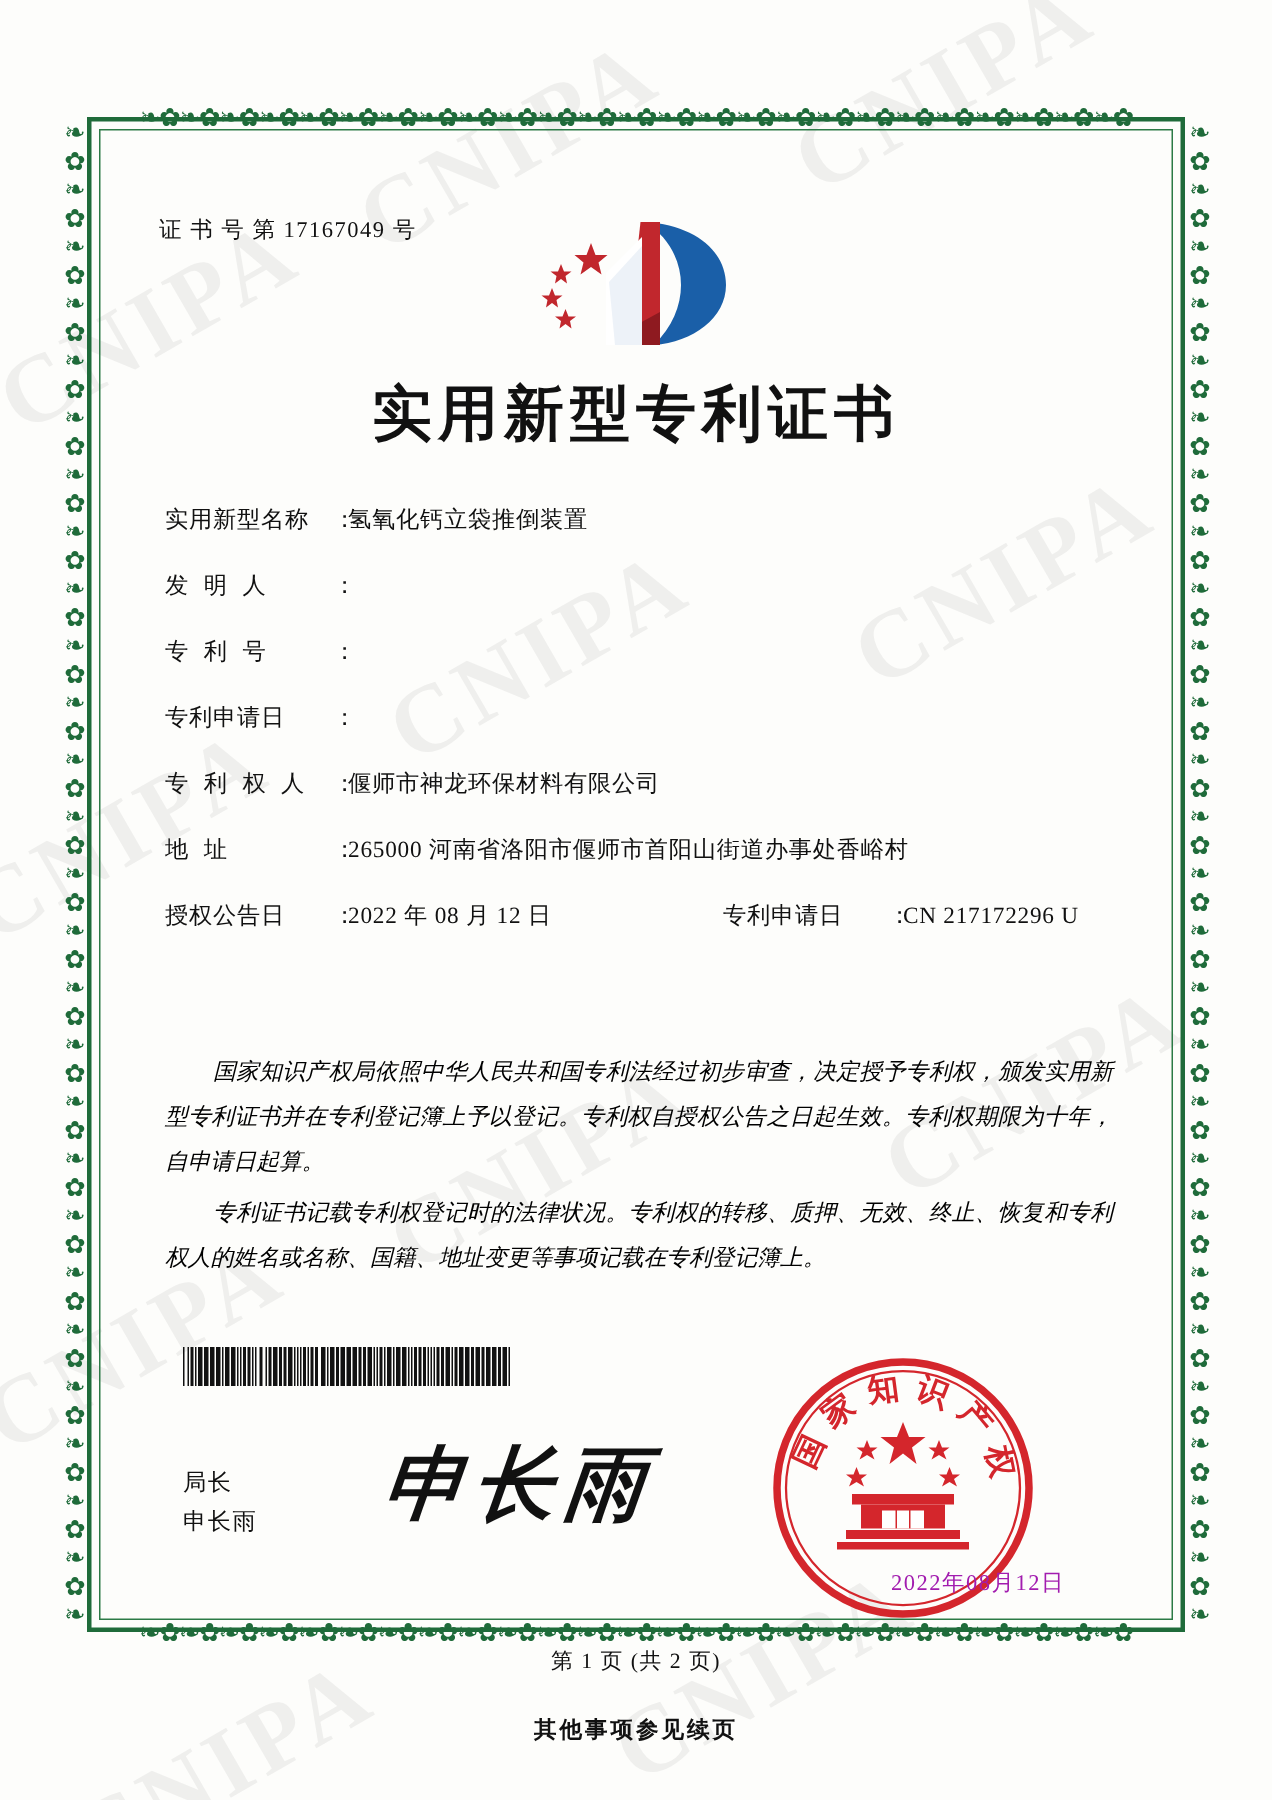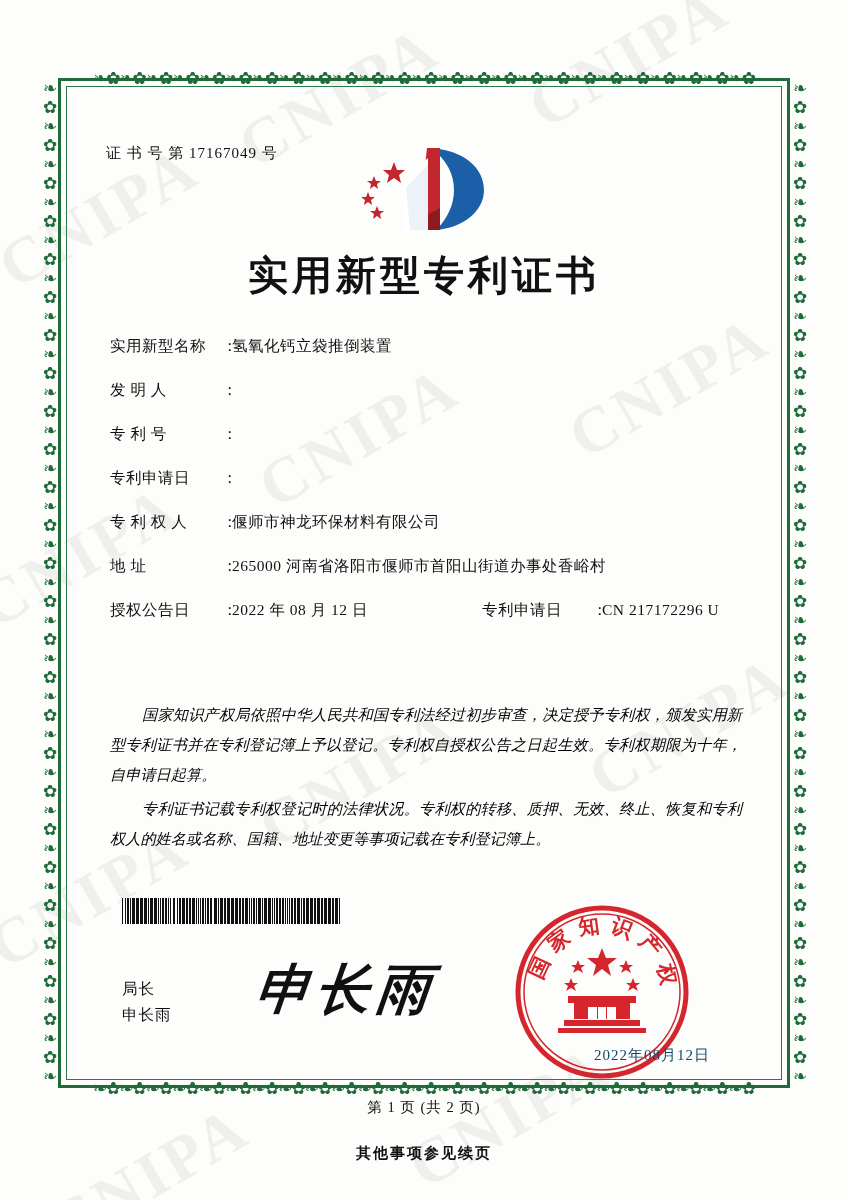--- a/index.html
+++ b/index.html
@@ -163,20 +163,21 @@
     display: flex;
     align-items: baseline;
     margin-bottom: 23px;
     font-size: 15.5px;
     color: #111;
   }
   .flabel {
     width: 112px;
     flex: none;
     letter-spacing: 0.5px;
+    font-family: Liberation Mono, monospace;
   }
   .fcolon { width: 10px; flex: none; }
   .fvalue { flex: 1; letter-spacing: 0.5px; }
   .frow.inline2 .fvalue { flex: none; width: 250px; }
   .flabel2 { width: 110px; flex: none; letter-spacing: 0.5px; }
   .fvalue2 { flex: 1; letter-spacing: 0.5px; }
 
   .paras {
     position: absolute;
     left: 44px;
@@ -234,21 +235,21 @@
     right: 92px;
     top: 818px;
     width: 176px;
     height: 176px;
   }
   .seal-date {
     position: absolute;
     right: 72px;
     top: 960px;
     font-size: 15px;
-    color: #0c4a6e;
+    color: #a21caf;
     letter-spacing: 1px;
   }
 
   .page-no {
     position: absolute;
     left: 0;
     top: 1098px;
     width: 848px;
     text-align: center;
     font-size: 14.5px;

